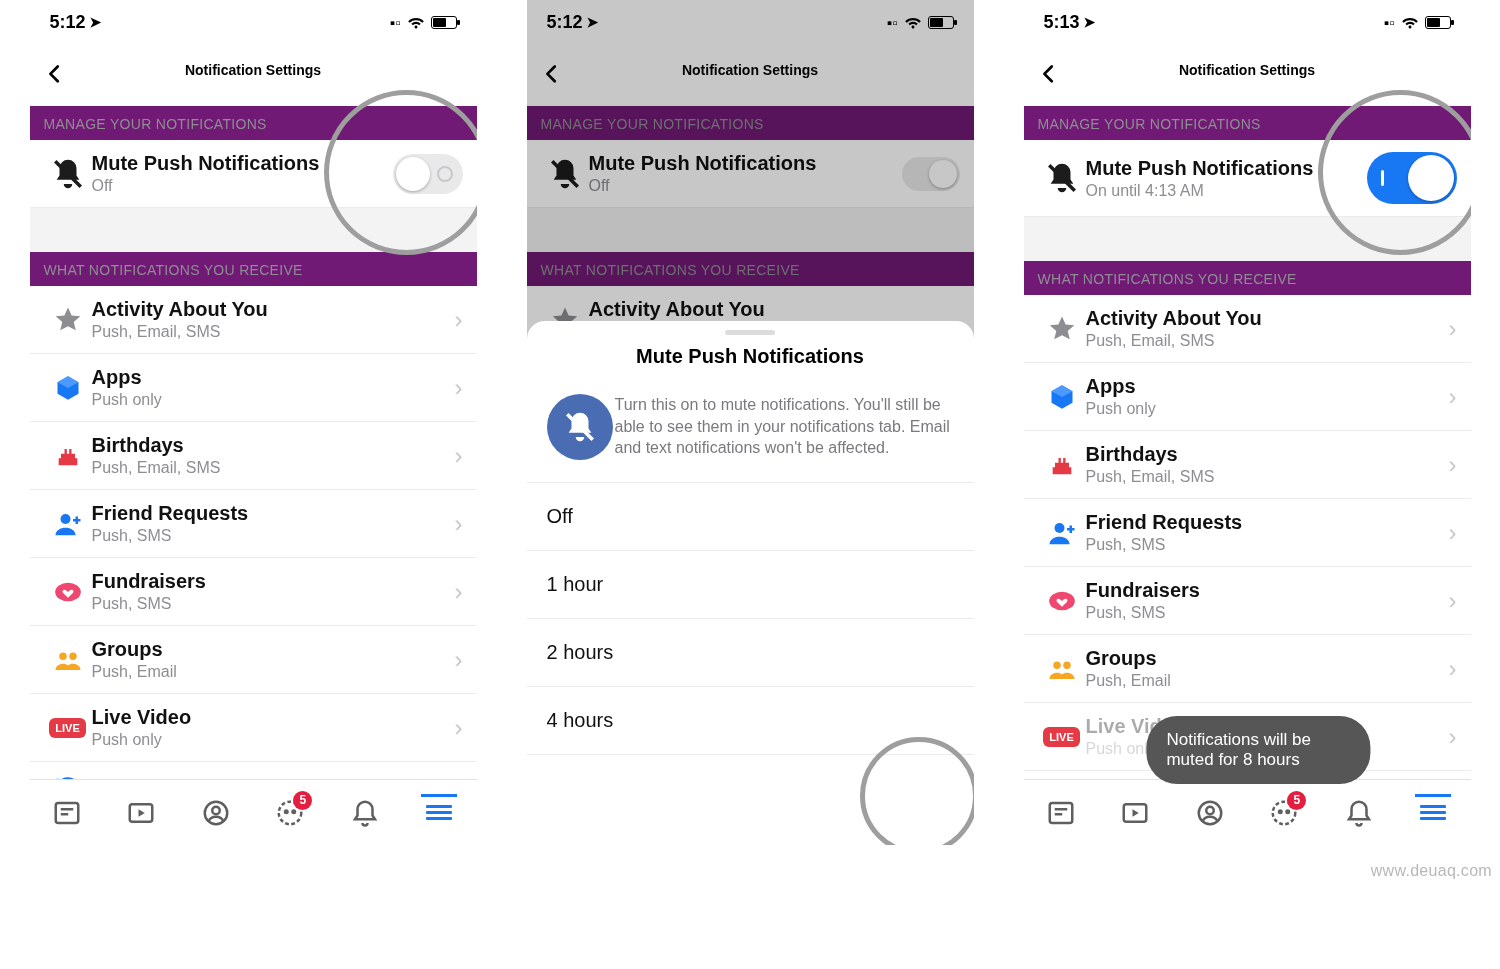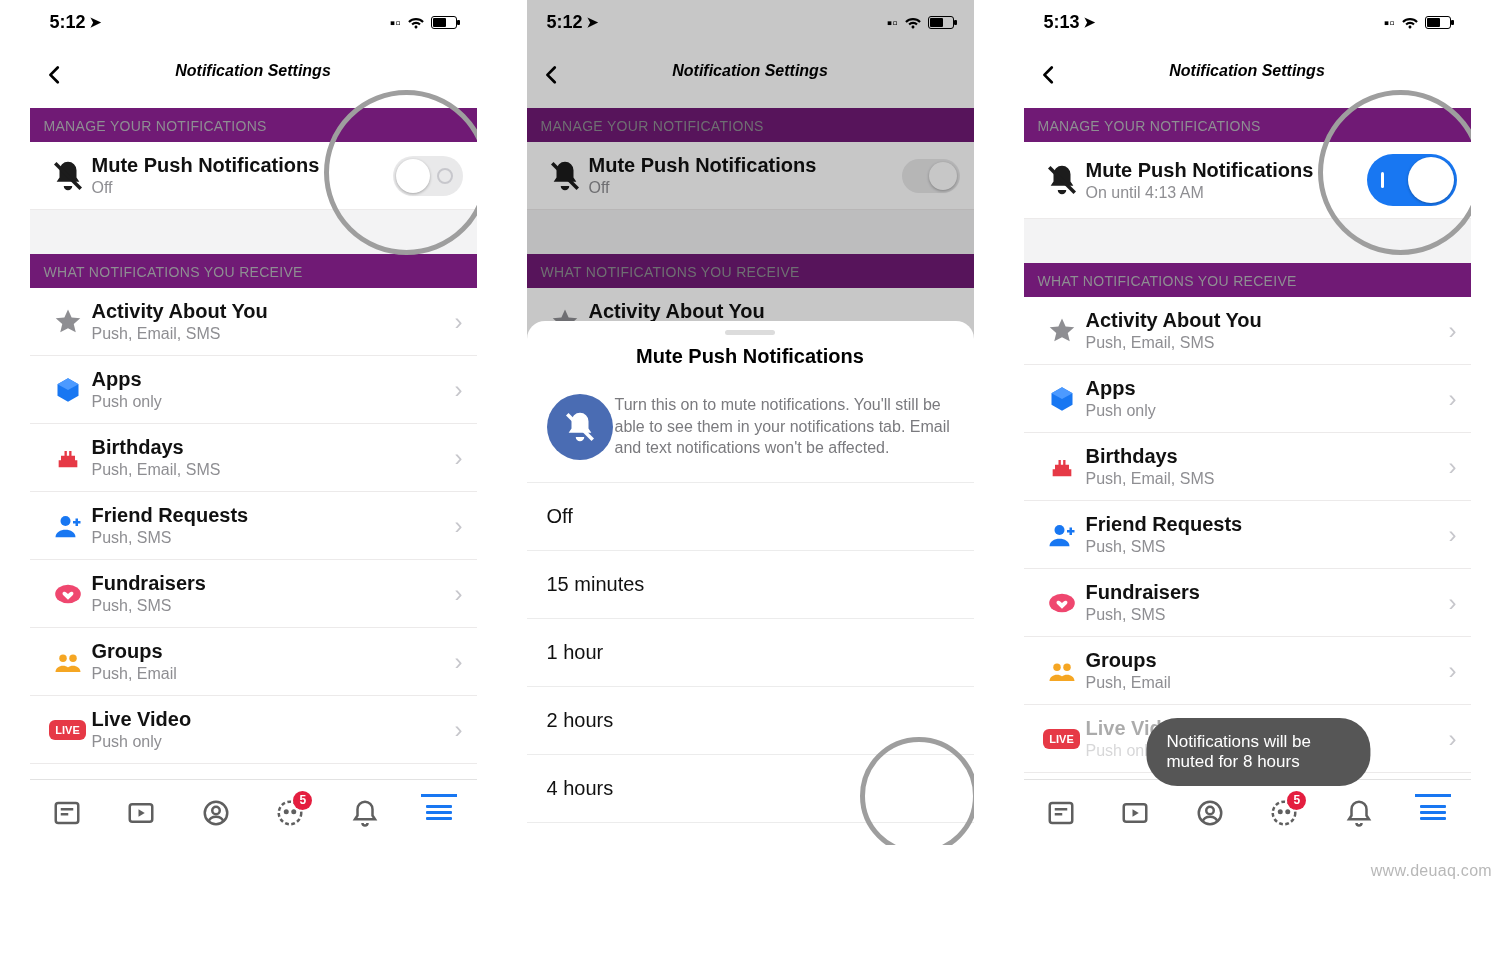--- a/index.html
+++ b/index.html
@@ -50,21 +50,21 @@
   .header {
     display:flex; align-items:center; justify-content:center;
     position:relative;
     padding: 18px 0 28px 0;
   }
   .back {
     position:absolute; left:14px; top:50%; transform:translateY(-55%);
     width:22px; height:22px;
   }
   .back svg { width:22px; height:22px; }
-  .header-title { font-size:16px; font-weight:700;font-style:italic; }
+  .header-title { font-size:14px; font-weight:700; }
 
   
   .section-h {
     background:#701a75;
     color:#8e8e92;
     font-size:14px;
     letter-spacing:0.3px;
     padding:10px 14px 8px;
   }
 
@@ -474,23 +474,20 @@
               <path fill="#fff" d="M12 2a6 6 0 016 6v5l2 3H4l2-3V8a6 6 0 016-6zm0 20a3 3 0 003-3H9a3 3 0 003 3z"></path>
               <line x1="3" y1="3" x2="21" y2="21" stroke="#fff" stroke-width="2.5"></line>
             </svg>
       </div>
       <div class="sheet-desc">Turn this on to mute notifications. You'll still be able to see them in your notifications tab. Email and text notifications won't be affected.</div>
     </div>
     <div class="opt">
           <span>Off</span>
         </div>
     <div class="opt">
-          <span>15 minutes</span>
-        </div>
-    <div class="opt">
           <span>1 hour</span>
         </div>
     <div class="opt">
           <span>2 hours</span>
         </div>
     <div class="opt">
           <span>4 hours</span>
         </div>
     <div class="opt" style="border-bottom:none;">
       

